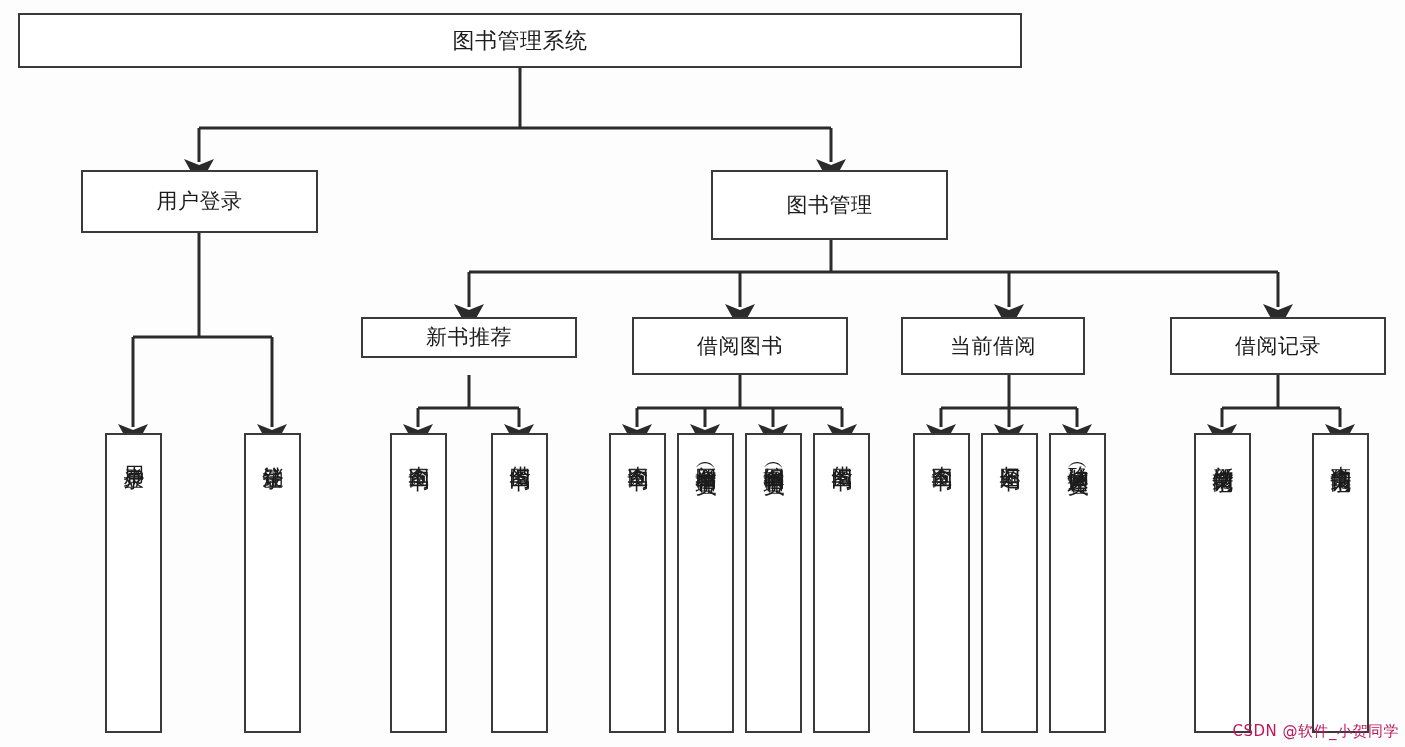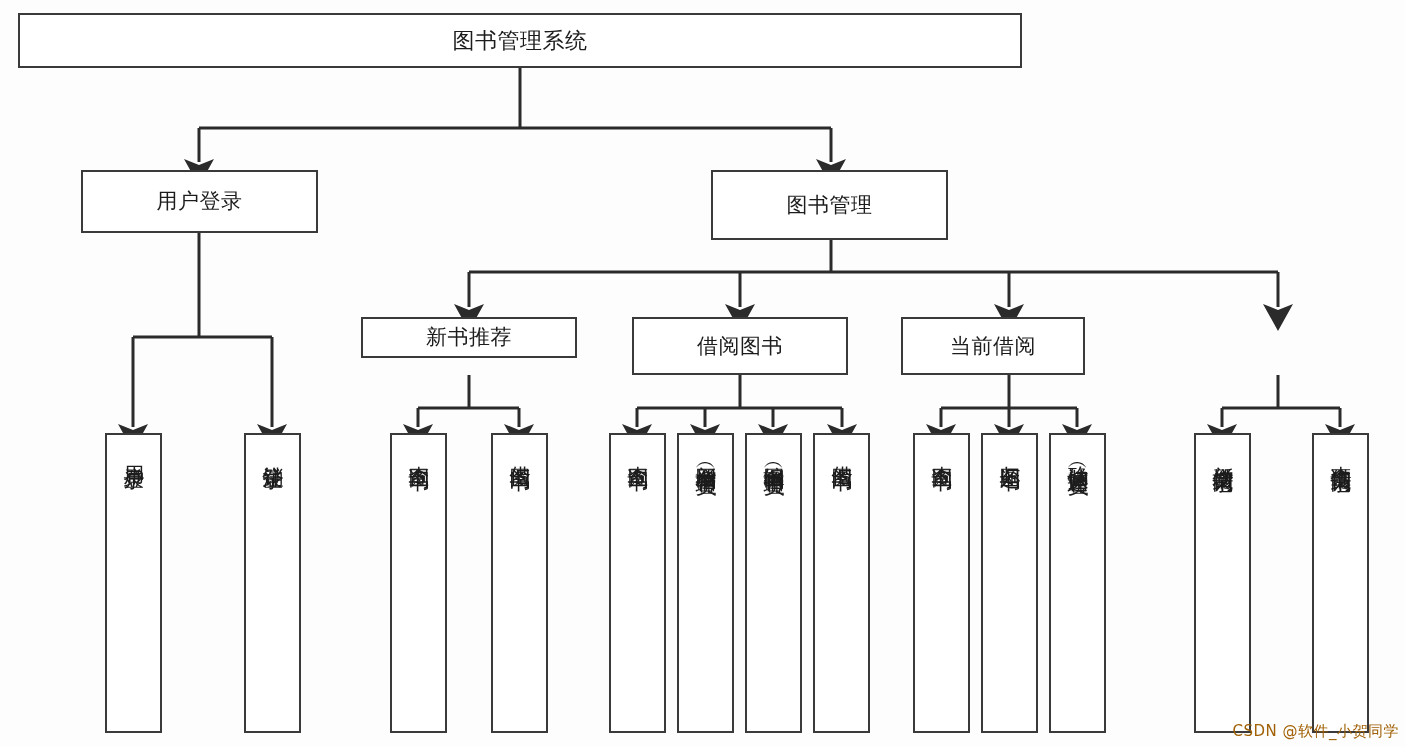--- a/index.html
+++ b/index.html
@@ -61,21 +61,21 @@
     line-height: 1.18;
     letter-spacing: 1.5px;
     white-space: normal;
     max-height: 272px;
   }
   .watermark {
     position: absolute;
     right: 6px;
     bottom: 6px;
     font-size: 15px;
-    color: #a16207;
+    color: #be185d;
     letter-spacing: 0.5px;
     z-index: 5;
     white-space: nowrap;
   }
 </style>
 </head>
 <body>
 
 <div id="canvas">
 
@@ -142,20 +142,23 @@
 
   <div class="node level3" style="left:361px; top:317px; width:216px; height:41px;justify-content:center;">
     <span class="label">新书推荐</span>
   </div>
   <div class="node level3" style="left:632px; top:317px; width:216px; height:58px;">
     <span class="label">借阅图书</span>
   </div>
   <div class="node level3" style="left:901px; top:317px; width:184px; height:58px;">
     <span class="label">当前借阅</span>
   </div>
+  <div class="node level3" style="left:1170px; top:317px; width:216px; height:58px;">
+    <span class="label">借阅记录</span>
+  </div>
 
   <div class="node leaf" style="left:105px; top:433px; width:57px; height:300px;">
     <span class="label">用户登录</span>
   </div>
   <div class="node leaf" style="left:244px; top:433px; width:57px; height:300px;">
     <span class="label">注销登录</span>
   </div>
 
   <div class="node leaf" style="left:390px; top:433px; width:57px; height:300px;">
     <span class="label">查询图书</span>

